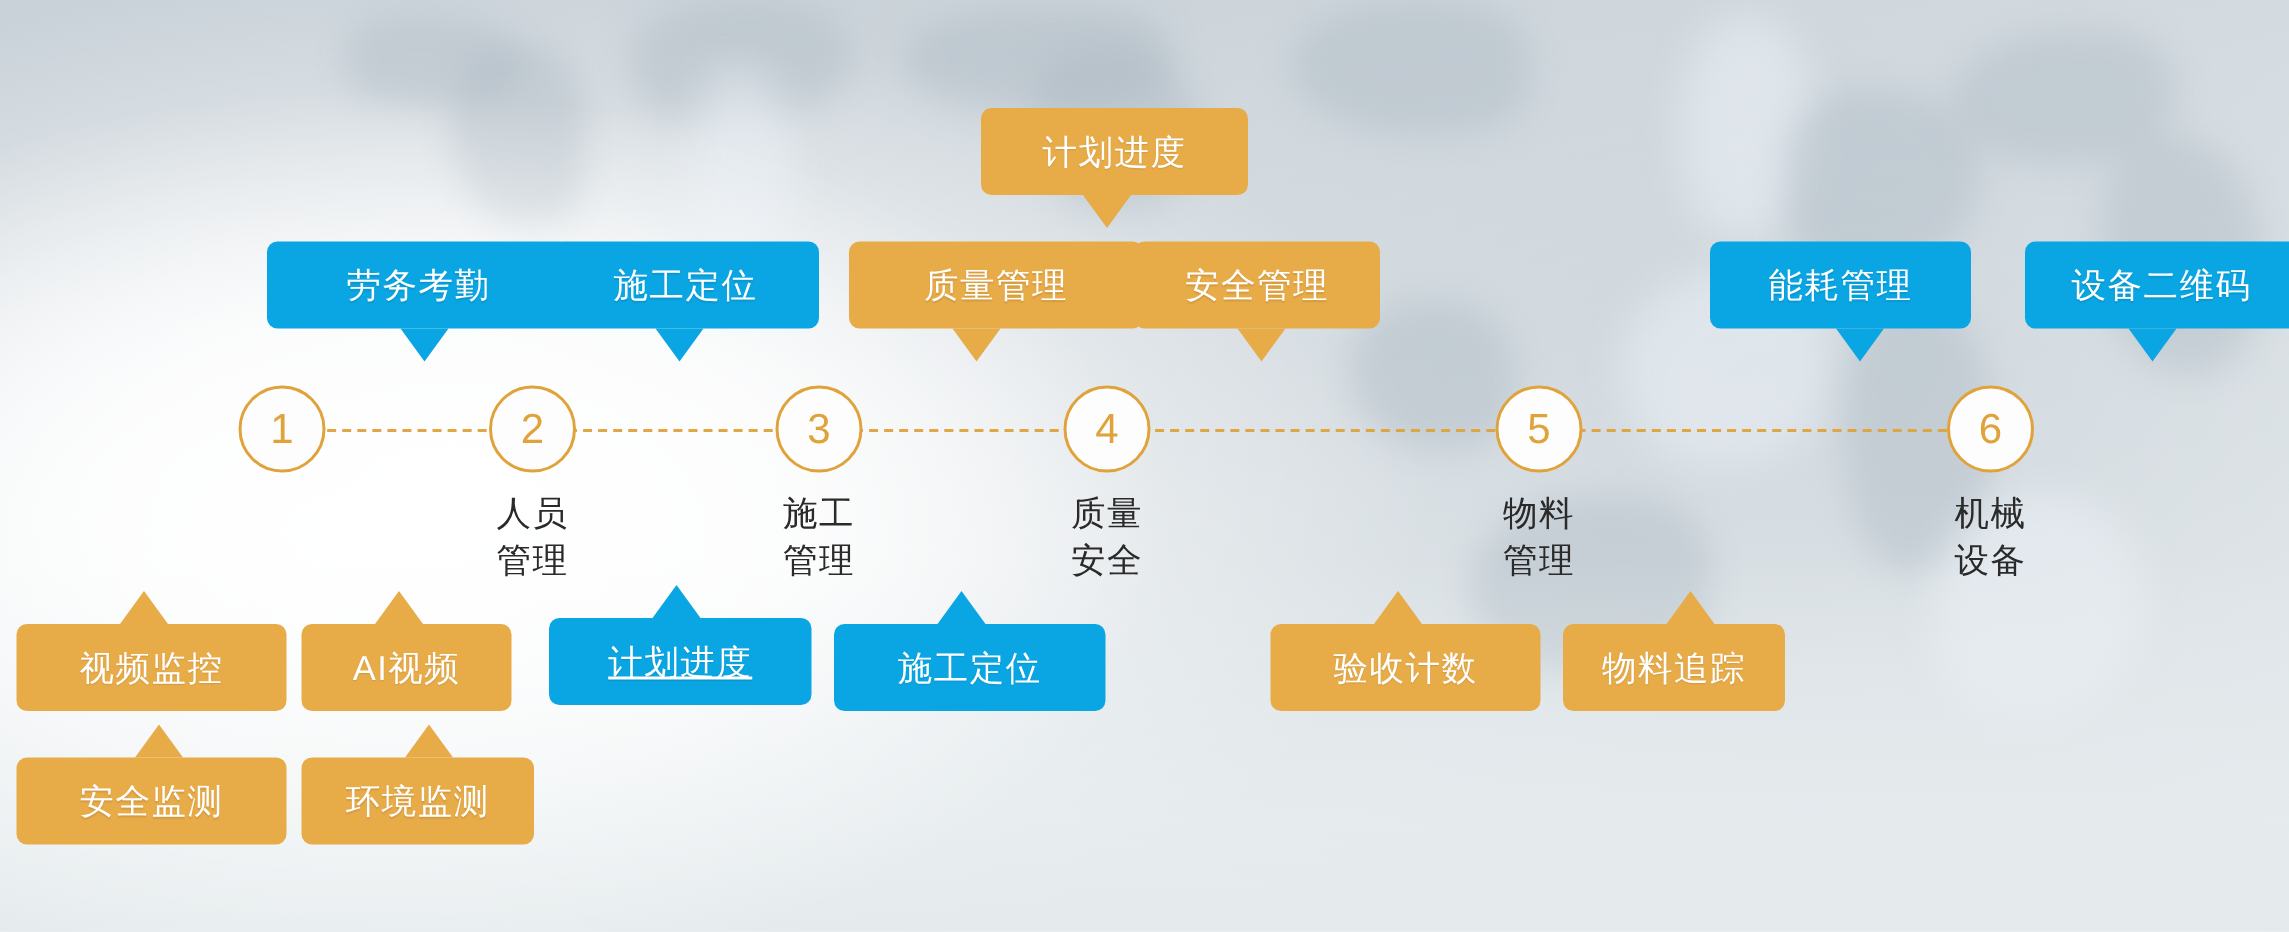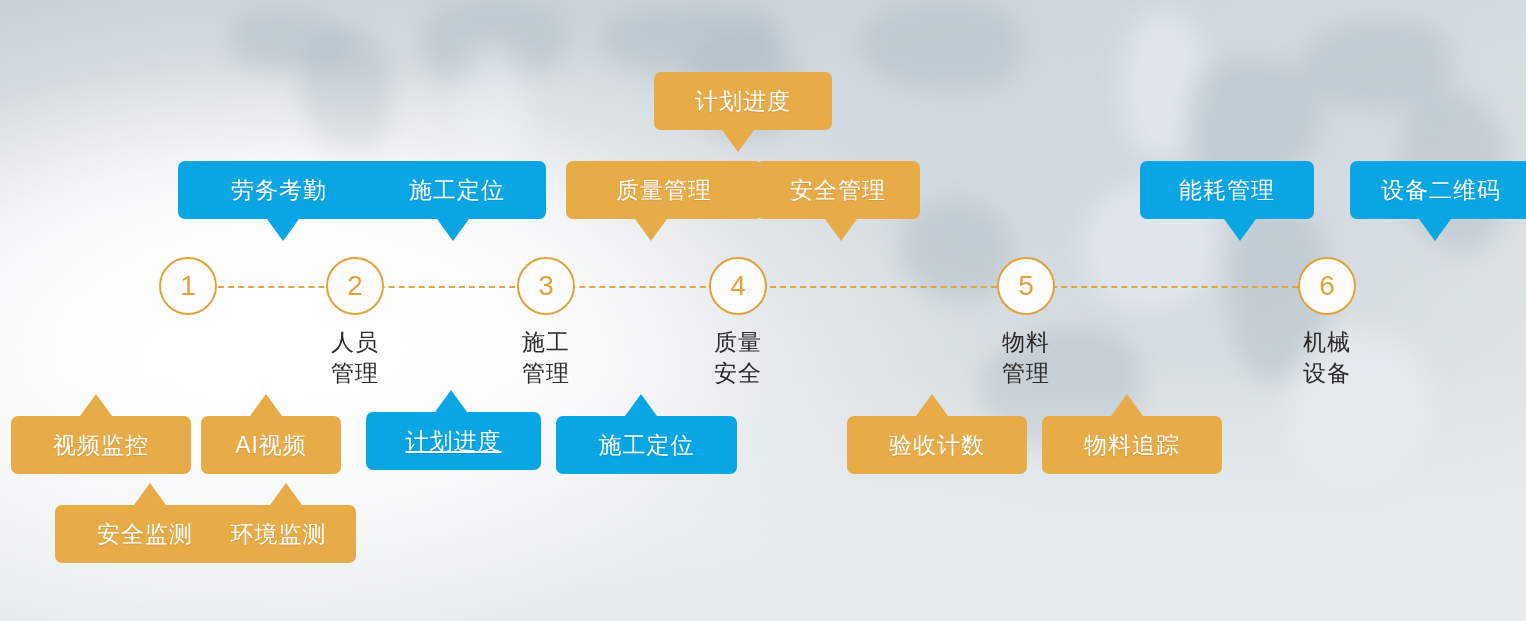--- a/index.html
+++ b/index.html
@@ -218,25 +218,25 @@
         <span class="tail-up" style="left: 69px;"></span>
       </div>
       <div class="box blue" style="left: 556px; top: 416px; width: 181px;">
         <span>施工定位</span>
         <span class="tail-up" style="left: 69px;"></span>
       </div>
       <div class="box orange" style="left: 847px; top: 416px; width: 180px; align-items: center;">
         <span>验收计数</span>
         <span class="tail-up" style="left: 69px;"></span>
       </div>
-      <div class="box orange" style="left: 1042px; top: 416px; width: 180px;">
+      <div class="box orange" style="left: 1042px; top: 416px; width: 148px;">
         <span>物料追踪</span>
         <span class="tail-up" style="left: 69px;"></span>
       </div>
-      <div class="box orange" style="left: 11px; top: 505px; width: 180px; margin-left: 44px;">
+      <div class="box orange" style="left: 11px; top: 505px; width: 180px;">
         <span>安全监测</span>
         <span class="tail-up" style="left: 79px;"></span>
       </div>
       <div class="box orange" style="left: 201px; top: 505px; width: 155px;">
         <span>环境监测</span>
         <span class="tail-up" style="left: 69px;"></span>
       </div>
     </div>
 
 </div>

